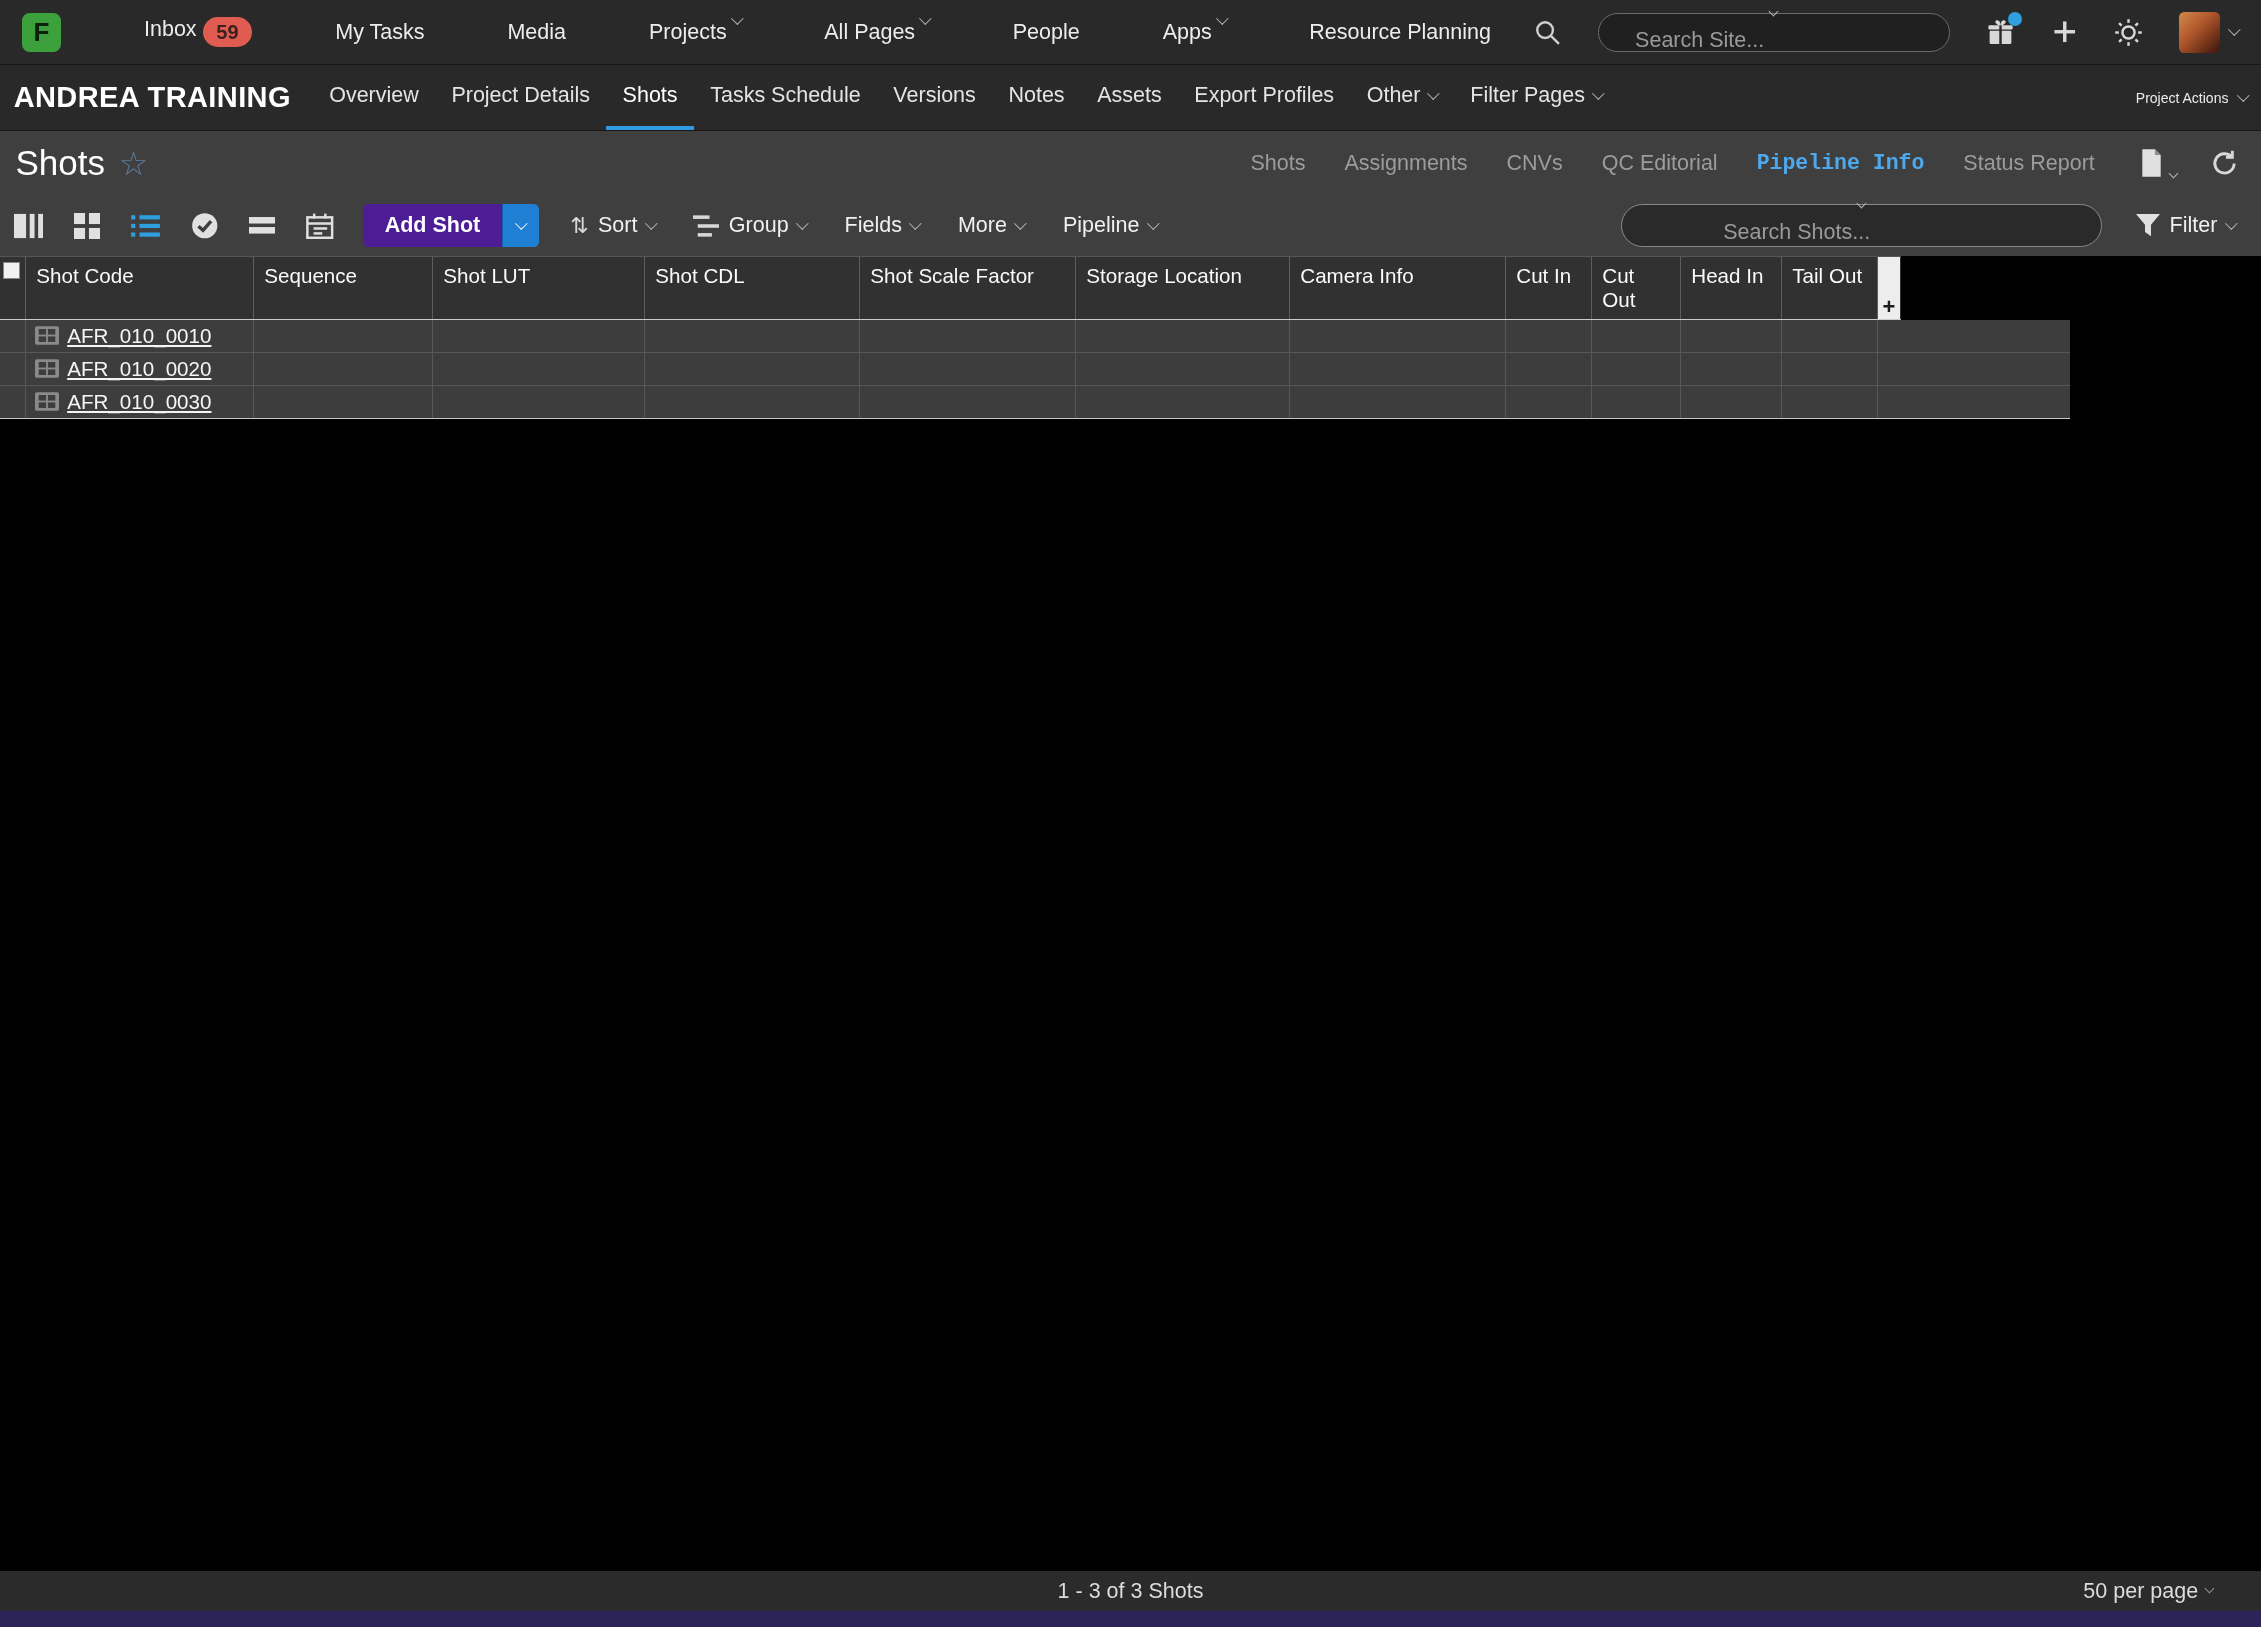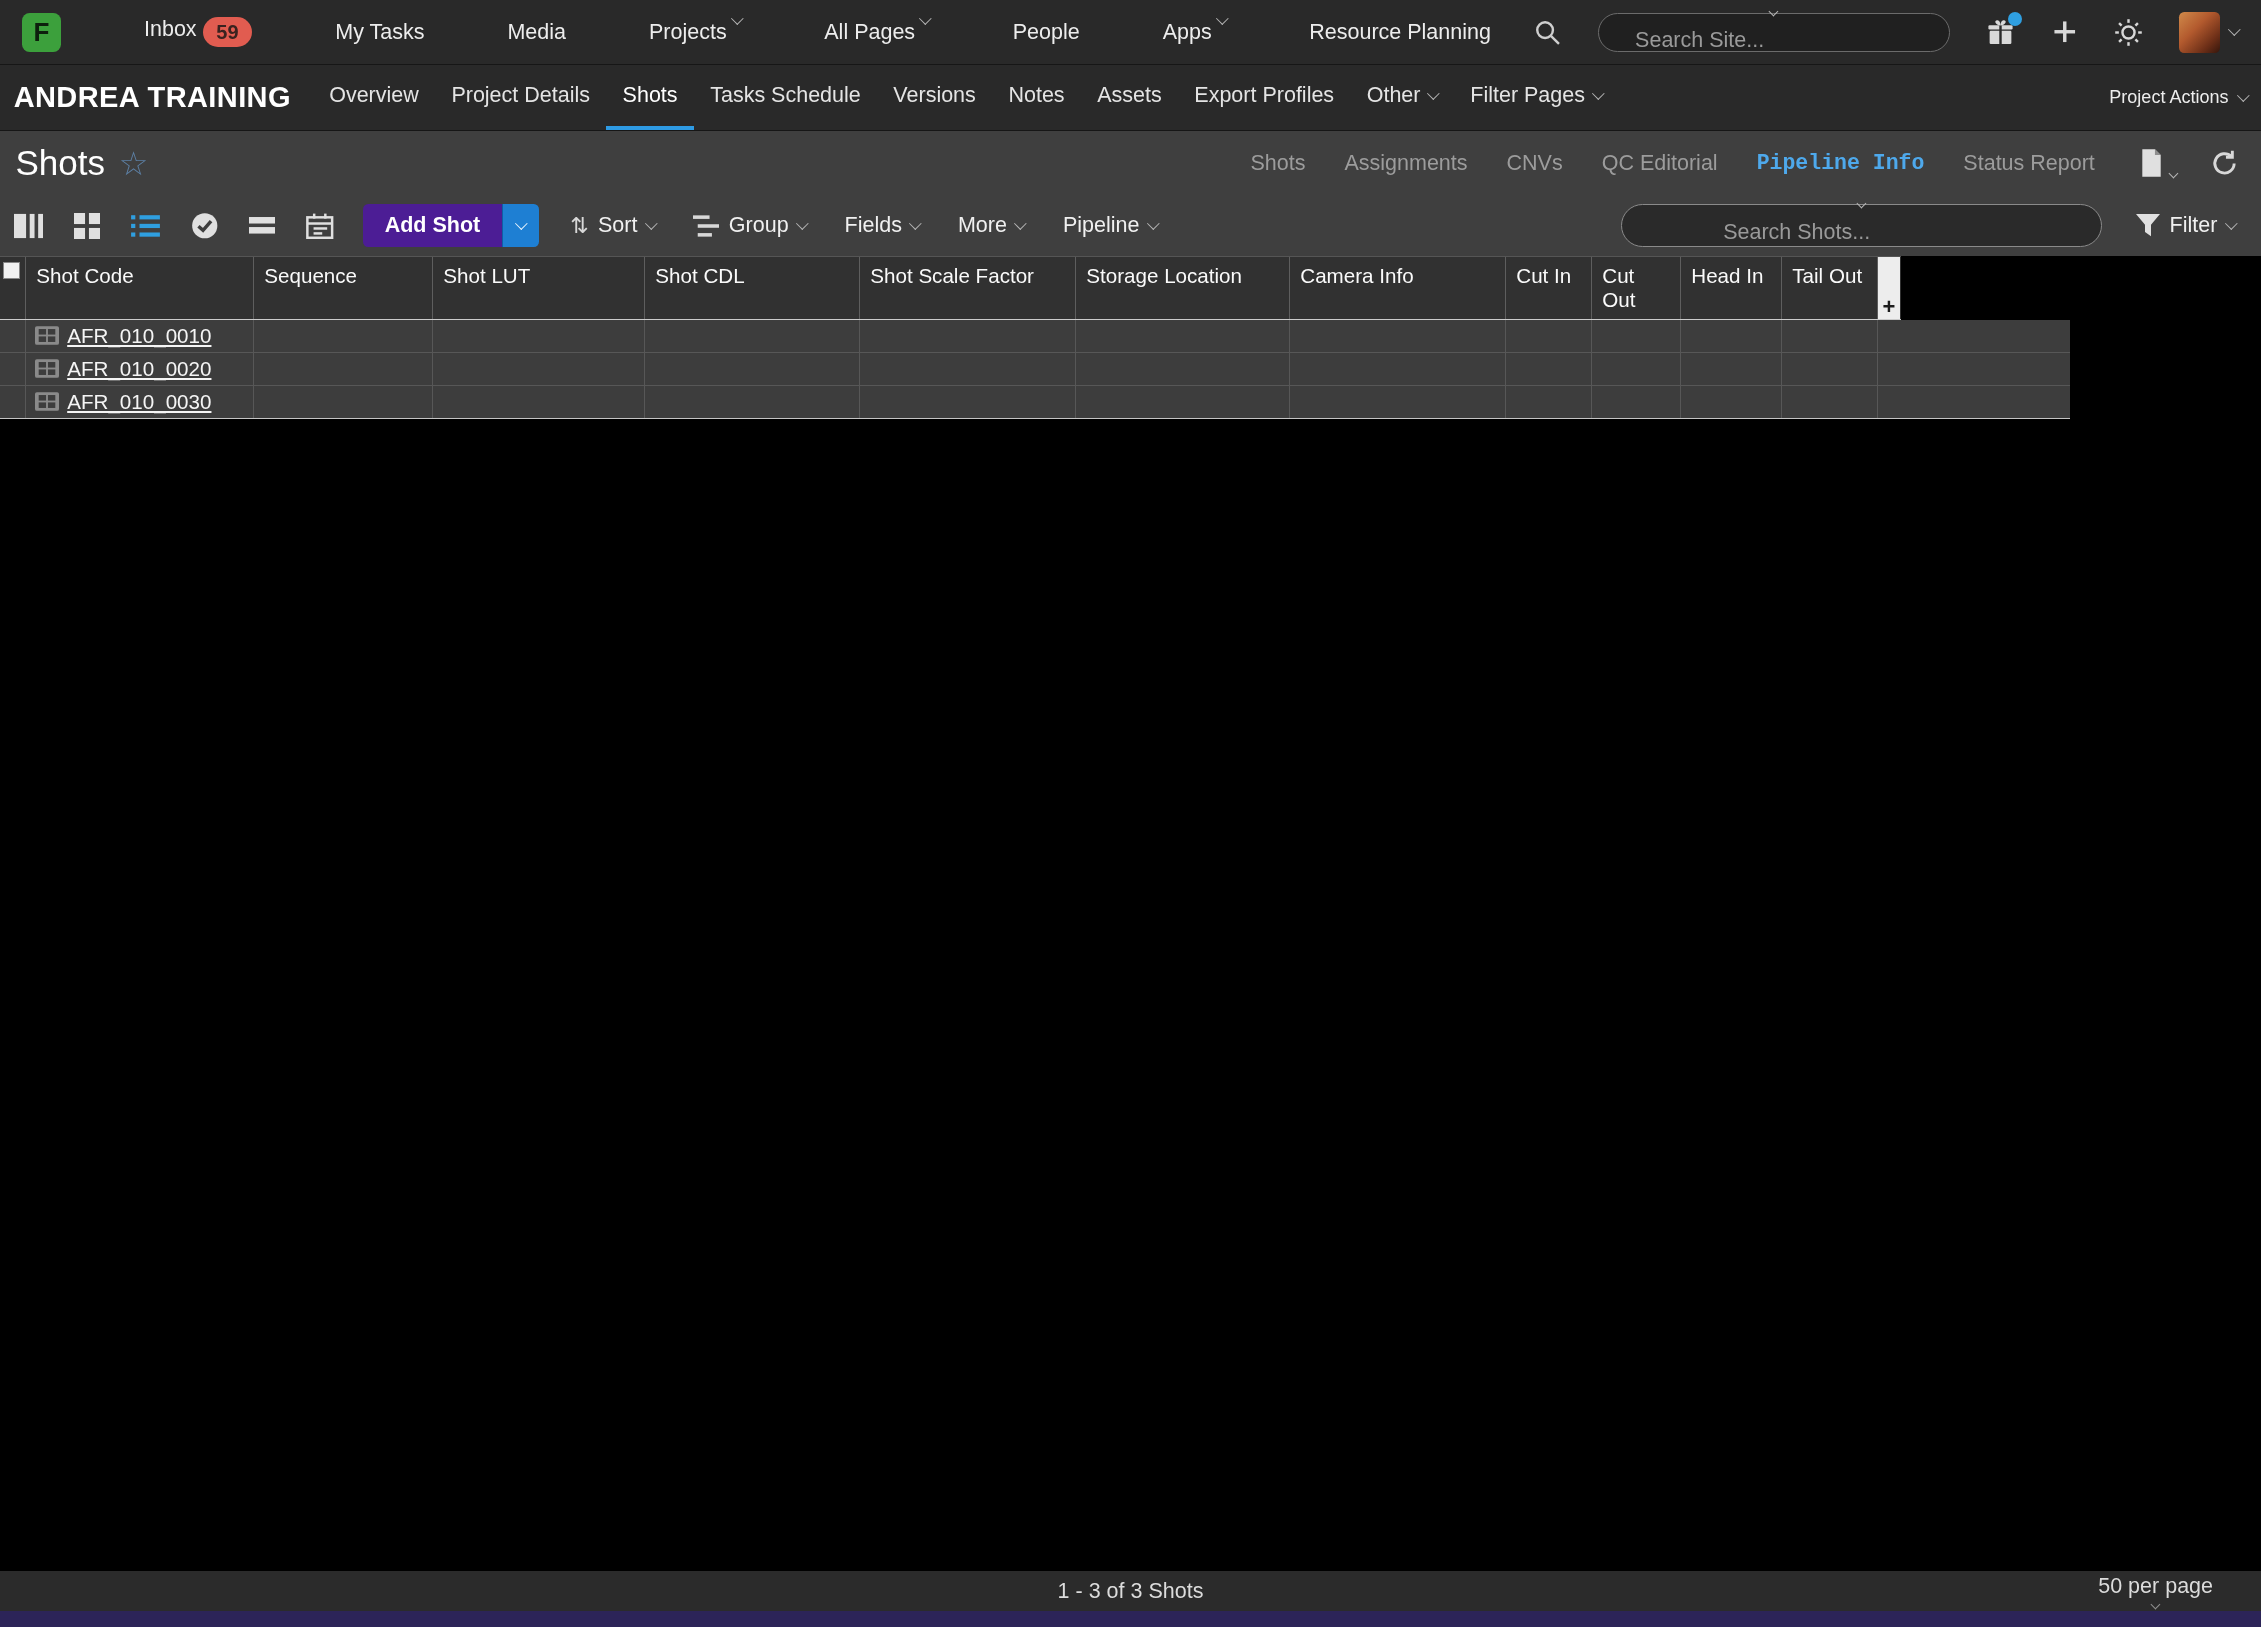--- a/index.html
+++ b/index.html
@@ -55,21 +55,21 @@
     flex:none; height:66px; background:#292929; border-bottom:0.9px solid #161616;
     display:flex; align-items:center; padding:0 13.7px;
   }
   .projname { font-size:29px; font-weight:bold; color:#fff; letter-spacing:0.4px; margin-right:22px; white-space:nowrap; }
   .ptabs { display:flex; height:100%; align-items:stretch; }
   .ptab {
     display:flex; align-items:center; gap:8.6px; padding:0 16.3px; font-size:21.5px; color:#e4e4e4;
     border-bottom:4.3px solid transparent; cursor:pointer; white-space:nowrap;
   }
   .ptab.active { border-bottom-color:#2e9be4; color:#fff; }
-  .projactions { margin-left:auto; display:flex; align-items:center; gap:10.3px; font-size:18px; color:#ededed; cursor:pointer; white-space:nowrap; }
+  .projactions { margin-left:auto; display:flex; align-items:center; gap:10.3px; font-size:14px; color:#ededed; cursor:pointer; white-space:nowrap; }
 
   
   .pagehead { flex:none; height:64px; background:#3f3f3f; display:flex; align-items:center; padding:0 15.5px; }
   .pagetitle { display:flex; align-items:center; gap:13.7px; font-size:35px; color:#fff; }
   .star { color:#5c7fa3; font-size:33px; line-height:1; cursor:pointer; }
   .pagetabs { margin-left:auto; display:flex; align-items:center; gap:39px; }
   .pagetab { font-size:21.5px; color:#9c9c9c; cursor:pointer; white-space:nowrap; }
   .pagetab.active { color:#4ea9ec; font-weight:bold;font-family:Liberation Mono, monospace; }
   .pagehead-icons { display:flex; align-items:center; gap:33px; margin-left:45px; margin-right:6.9px; }
   .filecaret { display:flex; align-items:end; gap:6.9px; cursor:pointer; }
@@ -117,21 +117,21 @@
   .trow:last-child { border-bottom:0.9px solid #c4c4c4; }
   .td { flex:none; height:32px; border-right:0.9px solid #575757; display:flex; align-items:center; gap:8.6px; padding:0 8.6px; }
   .td.col-sel { padding:0 3.4px; }
   .shotlink { color:#f5f5f5; font-size:20.6px; text-decoration:underline; white-space:nowrap; cursor:pointer; }
 
   .contentfill { flex:1; background:#000; }
 
   
   .footer { flex:none; height:40px; background:#2b2b2b; display:flex; align-items:center; position:relative; font-size:21.5px; color:#dcdcdc; }
   .summary { position:absolute; left:50%; transform:translateX(-50%); white-space:nowrap; }
-  .pagesize { margin-left:auto; margin-right:48px; display:flex; align-items:center; gap:8px; cursor:pointer;flex-direction:column; }
+  .pagesize { margin-left:auto; margin-right:48px; display:flex; align-items:center; gap:8px; cursor:pointer; }
   .pagesize .crt { color:#8f8f8f; }
   .purplebar { flex:none; height:17px; background:#2c2458; }
 </style>
 </head>
 <body>
 
 <div class="app">
 
   <div class="topbar">
     <div class="logo">

